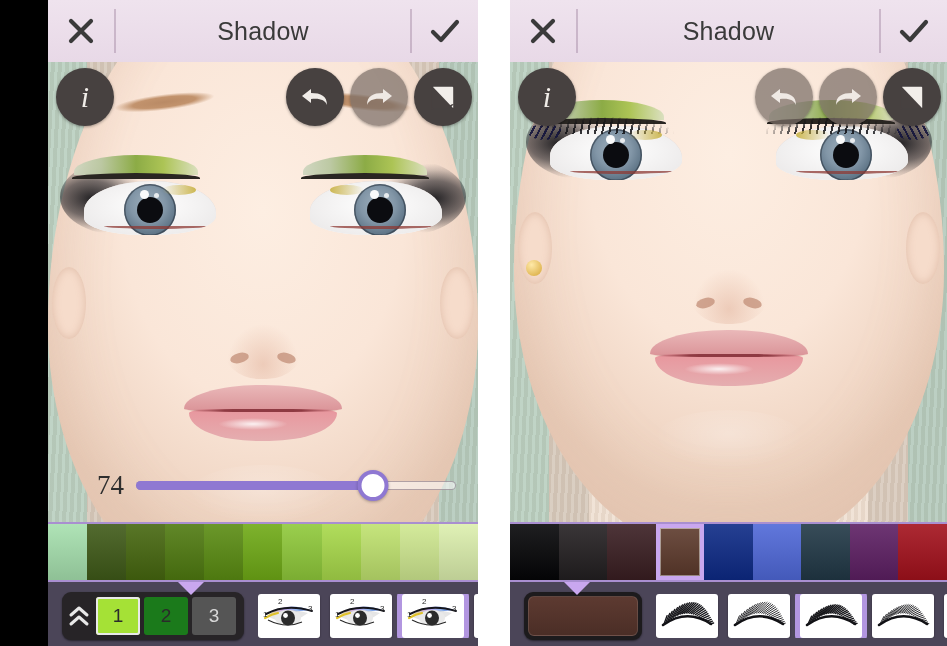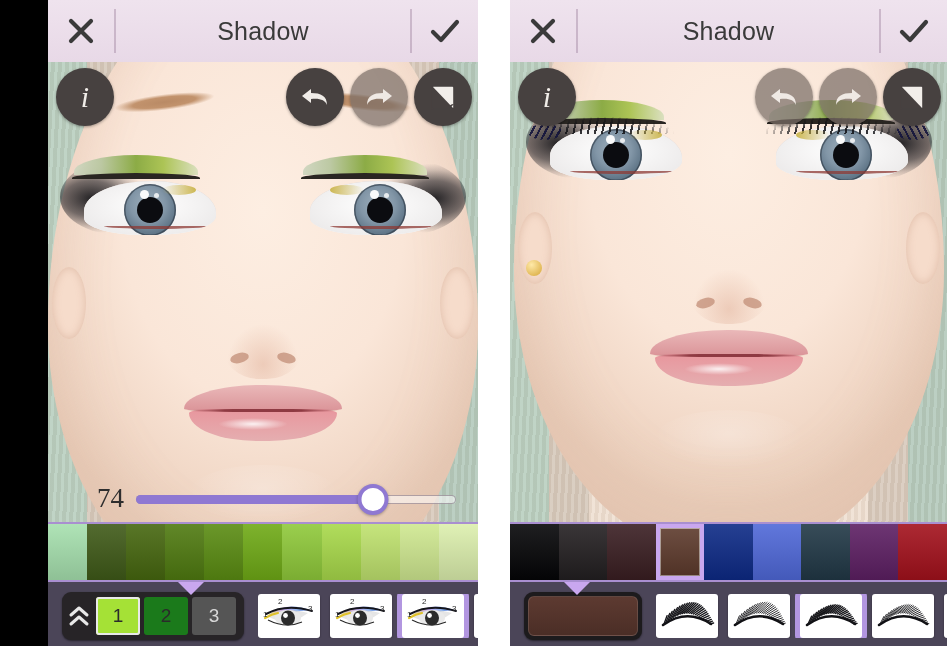--- a/index.html
+++ b/index.html
@@ -115,21 +115,21 @@
 
   
   .phototools{position:absolute;left:0;right:0;top:6px;height:64px;z-index:6;}
   .circbtn{position:absolute;top:0;width:58px;height:58px;border-radius:50%;
       display:flex;align-items:center;justify-content:center;
       box-shadow:0 1px 3px rgba(0,0,0,.35);}
   .circbtn.dark{background:#474140;}
   .circbtn.dim{background:rgba(122,110,102,.72);}
 
   
-  .sliderrow{position:absolute;left:0;right:0;bottom:8px;height:44px;display:flex;align-items:flex-end;z-index:6;}
+  .sliderrow{position:absolute;left:0;right:0;bottom:8px;height:44px;display:flex;align-items:flex-start;z-index:6;}
   .slider-val{width:76px;text-align:right;padding-right:12px;font-size:27px;color:#2e2e2e;
       font-family:"Liberation Serif",serif;}
   .track-wrap{position:relative;flex:1 1 auto;margin-right:22px;height:30px;}
   .track{position:absolute;top:11px;left:0;right:0;height:9px;border-radius:5px;
       background:rgba(255,255,255,.55);border:1px solid rgba(90,70,90,.45);box-sizing:border-box;}
   .fill{position:absolute;top:11px;left:0;height:9px;border-radius:5px;background:#8f78d2;}
   .knob{position:absolute;top:0;width:31px;height:31px;border-radius:50%;background:#fff;
       border:4px solid #8f78d2;box-sizing:border-box;transform:translateX(-50%);
       box-shadow:0 1px 3px rgba(0,0,0,.3);}
 

